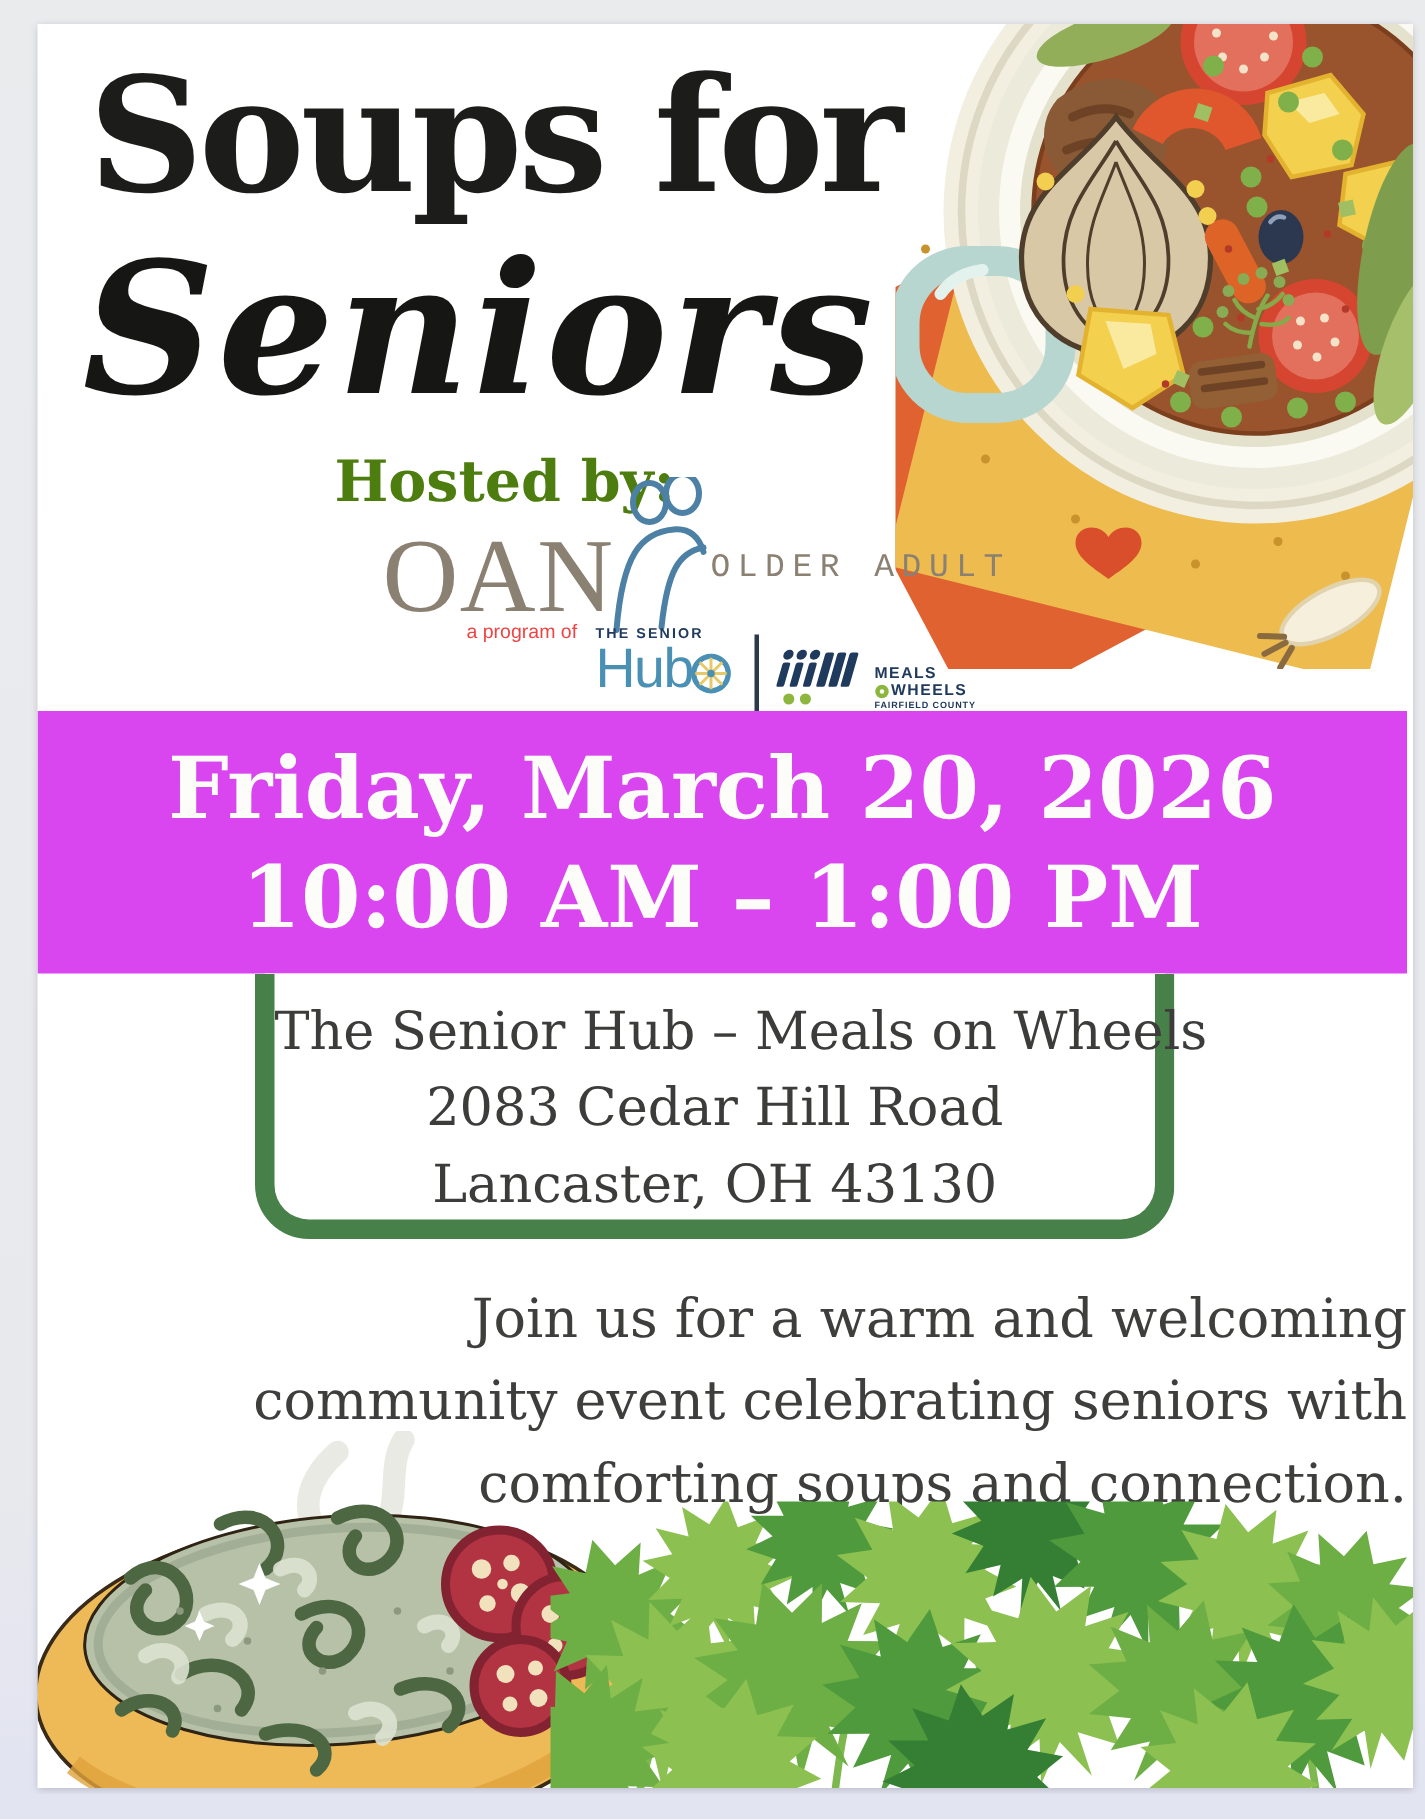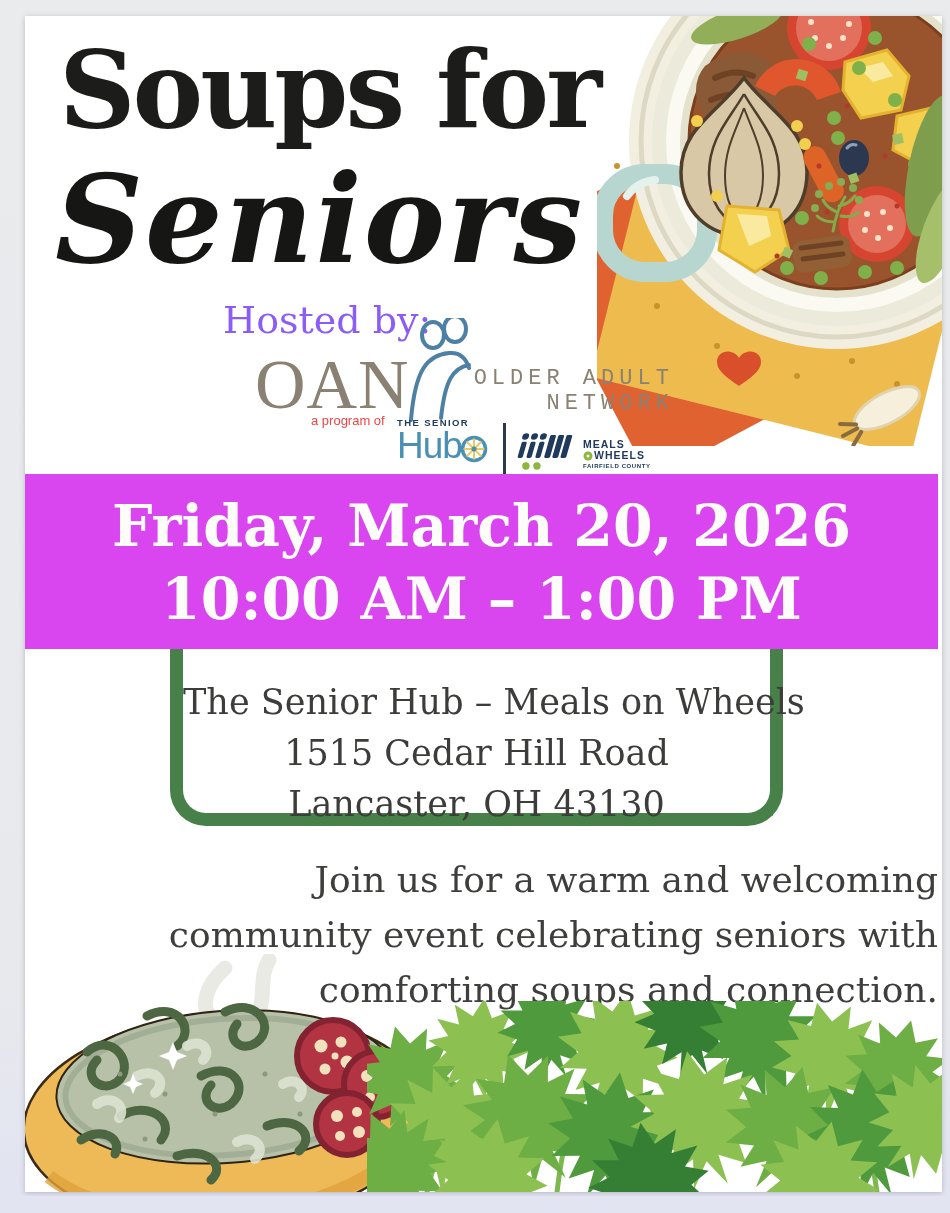--- a/index.html
+++ b/index.html
@@ -3,51 +3,51 @@
 <meta charset="utf-8">
 <style>
   html,body{margin:0;padding:0;}
   body{width:950px;height:1213px;font-family:"DejaVu Serif",serif;}
   .stage{position:relative;width:950px;height:1213px;background:linear-gradient(180deg,#eaebed 0%,#e8e9ed 82%,#e2e4f1 97%,#e2e4f1 100%);overflow:hidden;}
   .page{position:absolute;left:25px;top:16px;width:917px;height:1176px;background:#ffffff;overflow:hidden;box-shadow:0 1px 5px rgba(60,60,80,.28);}
 
   
   .title1{position:absolute;left:34px;top:16px;font-size:106px;font-weight:bold;letter-spacing:-3px;color:#1c1c1a;line-height:1.1;white-space:nowrap;}
   .title2{position:absolute;left:30px;top:136px;font-size:122px;font-style:italic;font-weight:600;letter-spacing:2px;color:#161614;font-family:"DejaVu Serif",cursive;line-height:1.1;white-space:nowrap;}
-  .hosted{position:absolute;left:198px;top:282px;font-size:38px;font-weight:400;color:#8b5cf6;white-space:nowrap;}
+  .hosted{position:absolute;left:198px;top:282px;font-size:38px;font-weight:700;color:#4d7c0f;white-space:nowrap;}
 
   
   .oan-row{position:absolute;left:230px;top:318px;display:flex;align-items:flex-start;text-align:right;}
   .oan-abbr{font-family:"Liberation Serif",serif;font-size:70px;line-height:1;color:#8b8173;letter-spacing:1px;margin-top:16px;}
   .oan-icon{margin-left:-4px;margin-top:-16px;}
   .oan-names{margin-left:2px;margin-top:32px;font-family:Liberation Mono, monospace;color:#8b8173;}
   .oan-name{font-size:22px;letter-spacing:5px;line-height:25px;white-space:nowrap;}
   .program-of{position:absolute;left:286px;top:397px;font-family:"Liberation Sans",sans-serif;font-size:13px;color:#ef4444;white-space:nowrap;}
 
   
   .hub-block{position:absolute;left:372px;top:401px;font-family:"Liberation Sans",sans-serif;}
   .hub-tag{font-size:9.5px;font-weight:bold;letter-spacing:1.4px;color:#203a5e;white-space:nowrap;}
   .hub-row{display:flex;align-items:flex-end;margin-top:0px;}
   .hub-word{font-size:37px;line-height:36px;font-weight:500;color:#4a90b5;letter-spacing:-1px;}
   .hub-wheel{margin-left:-3px;margin-bottom:1px;}
   .logo-divider{position:absolute;left:478px;top:407px;width:2.5px;height:53px;background:#2b3a4a;}
-  .mow-block{position:absolute;left:492px;top:414px;display:flex;align-items:center;font-family:"Liberation Sans",sans-serif;}
+  .mow-block{position:absolute;left:492px;top:414px;display:flex;align-items:flex-end;font-family:"Liberation Sans",sans-serif;}
   .mow-text{margin-left:4px;color:#203a5e;margin-top:4px;}
   .mow-meals{font-size:10.5px;font-weight:800;letter-spacing:1px;line-height:11px;}
   .mow-wheels-row{display:flex;align-items:center;line-height:11px;}
   .mow-wheels{font-size:10.5px;font-weight:800;letter-spacing:1px;}
   .mow-county{font-size:6px;font-weight:700;letter-spacing:.6px;margin-top:2px;white-space:nowrap;}
 
   
   .banner{position:absolute;left:0;top:458px;width:913px;height:175px;background:#d946ef;color:#fcfdf8;text-align:center;}
   .banner-line{font-size:57px;font-weight:600;line-height:73px;white-space:nowrap;}
   .banner-line.first{padding-top:15px;}
   .loc-box{position:absolute;left:145px;top:633px;width:613px;height:177px;box-sizing:border-box;background:#ffffff;border:13px solid #488049;border-top:none;border-radius:0 0 36px 36px;text-align:center;}
   .loc-line{font-size:35px;line-height:51px;color:#3c3c3a;white-space:nowrap;}
-  .loc-line.first{padding-top:28px;}
+  .loc-line.first{padding-top:14px;}
   .description{position:absolute;left:0;top:836px;width:913px;text-align:right;color:#3e3e3c;}
   .desc-line{font-size:36px;line-height:55px;white-space:nowrap;}
 
   
   .pot-svg{position:absolute;top:0;right:0;}
   .bowl-svg{position:absolute;left:0;top:938px;}
   .parsley-svg{position:absolute;right:0;top:985px;}
 </style>
 </head>
 <body>
@@ -195,21 +195,20 @@
       <svg class="oan-icon" width="66" height="104" viewBox="0 0 66 104">
         <g fill="none" stroke="#4c80a4" stroke-width="4" stroke-linecap="round">
           <ellipse cx="27" cy="17" rx="11" ry="13"></ellipse>
           <ellipse cx="49" cy="11" rx="11" ry="13"></ellipse>
           <path d="M5,102 C9,52 21,37 43,35 C54,34 60,40 63,50"></path>
           <path d="M35,100 C39,62 47,50 63,47"></path>
         </g>
       </svg>
       <div class="oan-names">
         <div class="oan-name">OLDER ADULT</div>
-        <div class="oan-name">NETWORK</div>
       </div>
     </div>
     <div class="program-of">a program of</div>
 
     <div class="hub-block">
       <div class="hub-tag">THE SENIOR</div>
       <div class="hub-row">
         <span class="hub-word">Hub</span>
         <svg class="hub-wheel" width="30" height="34" viewBox="0 0 30 34">
           <circle cx="15" cy="20" r="11.5" fill="#fff" stroke="#4a90b5" stroke-width="3.5"></circle>
@@ -256,21 +255,21 @@
       </div>
     </div>
 
     <div class="banner">
       <div class="banner-line first">Friday, March 20, 2026</div>
       <div class="banner-line">10:00 AM – 1:00 PM</div>
     </div>
 
     <div class="loc-box">
       <div class="loc-line first">The Senior Hub – Meals on Wheels</div>
-      <div class="loc-line">1515 Cedar Hill Road</div>
+      <div class="loc-line">2083 Cedar Hill Road</div>
       <div class="loc-line">Lancaster, OH 43130</div>
     </div>
 
     <div class="description">
       <div class="desc-line">Join us for a warm and welcoming</div>
       <div class="desc-line">community event celebrating seniors with</div>
       <div class="desc-line">comforting soups and connection.</div>
     </div>
 
     <svg class="bowl-svg" width="400" height="238" viewBox="0 0 400 238">

